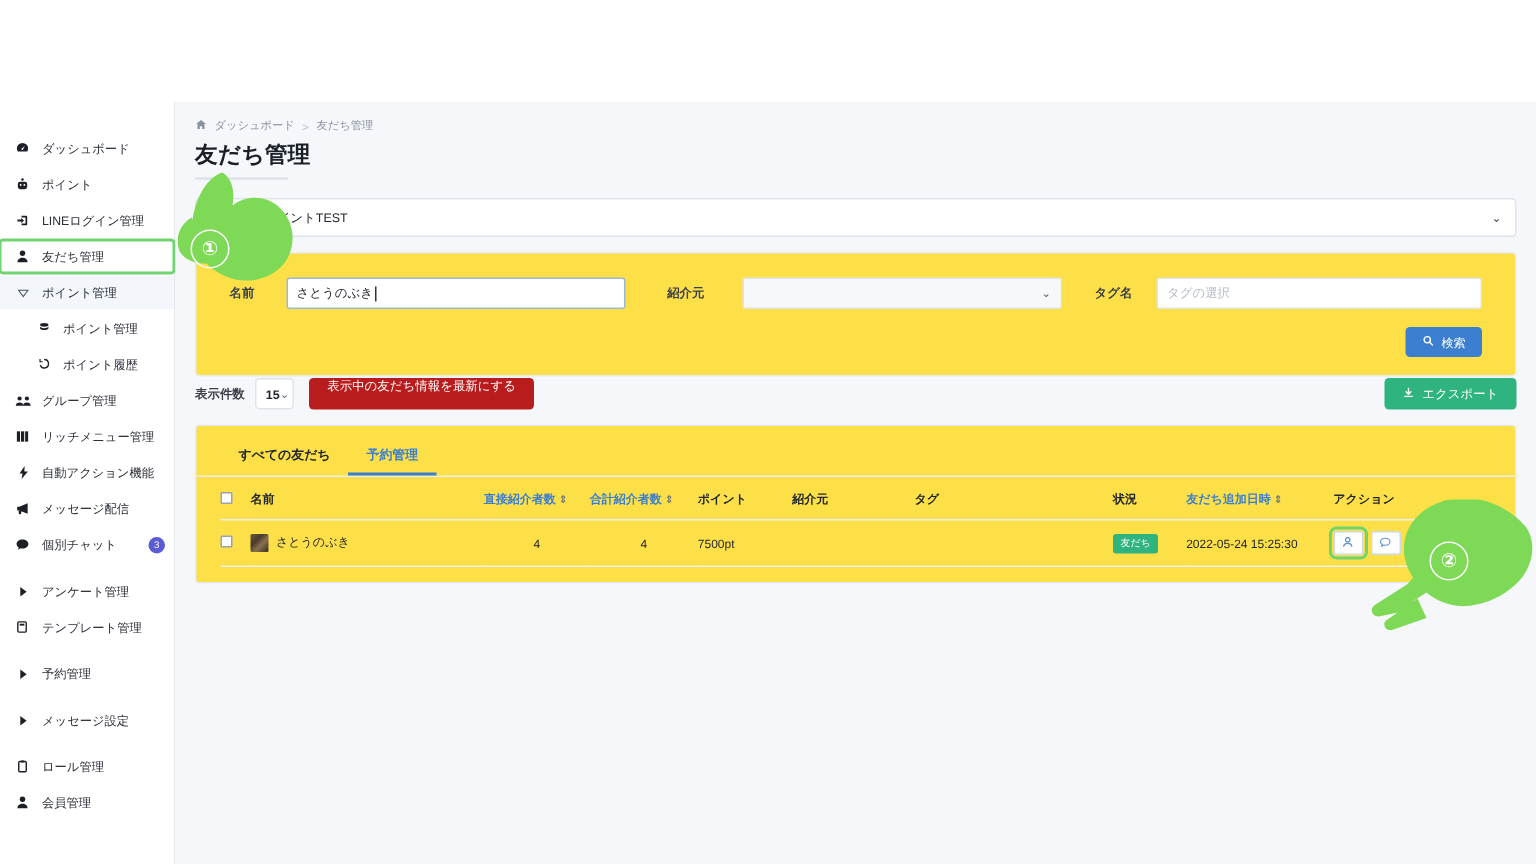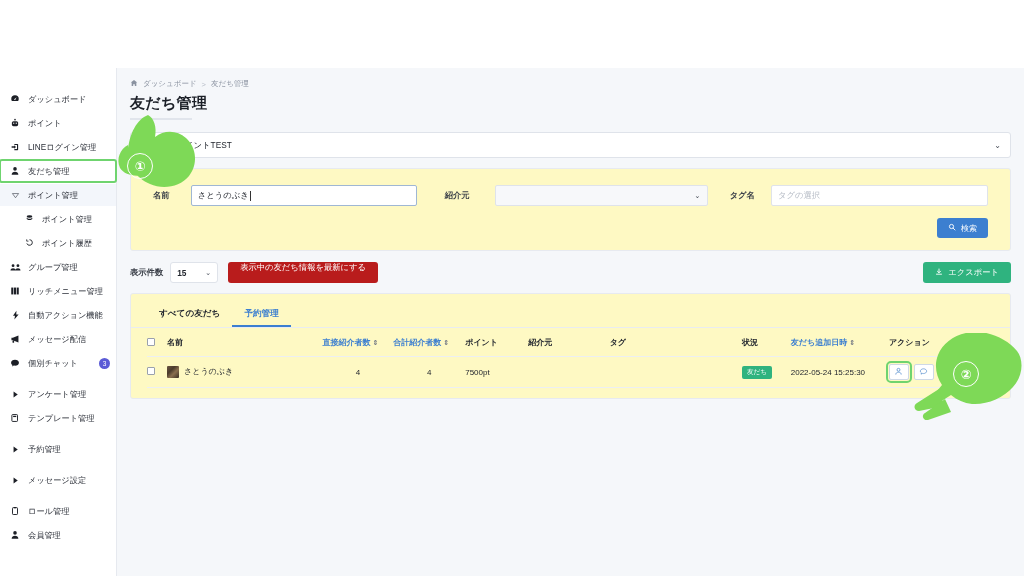--- a/index.html
+++ b/index.html
@@ -70,21 +70,21 @@
     font-size: 8.3px; color: #22262e;
   }
   .acct-logo {
     width: 13px; height: 13px; margin-right: 7px;
     display: flex; align-items: center; justify-content: center;
   }
   .acct-caret { margin-left: auto; color: #4a4f59; font-size: 8px; }
 
   
   .card {
-    margin-top: 10px; background: #fef9c3; border: 1px solid #e7eaf0; border-radius: 3px;
+    margin-top: 10px; background: #fde047; border: 1px solid #e7eaf0; border-radius: 3px;
   }
   .search-card { padding: 16px 22px 12px 22px; }
   .form-row { display: flex; align-items: center; }
   .fld-label { font-size: 8.3px; color: #3a3f48; font-weight: bold; white-space: nowrap; }
   .txt-input {
     height: 21px; border: 1px solid #9fb7d4; border-radius: 2px; background: #fff;
     font-size: 8.3px; color: #22262e; padding: 0 6px;
     display: flex; align-items: center;
   }
   .caret-bar { display: inline-block; width: 1px; height: 10px; background: #333; margin-left: 1px; }
@@ -101,24 +101,24 @@
   }
   .btn-search {
     margin: 12px 0 0 auto; background: #3c7fd0; color: #fff;
     height: 20px; border-radius: 3px; padding: 0 11px;
     display: inline-flex; align-items: center; gap: 5px;
     font-size: 8px; width: fit-content;
   }
   .row-right { display: flex; }
 
   
-  .toolbar { display: flex; align-items: center; margin-top: 11px; }
+  .toolbar { display: flex; align-items: center; margin-top: 1px; }
   .cnt-label { font-size: 8.3px; color: #3a3f48; font-weight: bold; margin-right: 7px; }
   .cnt-select {
-    height: 21px; width: 48px; border: 1px solid #dfe3ea; border-radius: 3px; background: #fff;
+    height: 21px; width: 26px; border: 1px solid #dfe3ea; border-radius: 3px; background: #fff;
     display: flex; align-items: center; padding: 0 6px; font-size: 8.3px; color: #22262e; font-weight: bold;
   }
   .cnt-select .cv { margin-left: auto; color: #5a606b; font-size: 7.5px; font-weight: normal; }
   .btn-refresh {
     margin-left: 10px; background: #b91c1c; color: #fff; height: 21px;
     border-radius: 3px; padding: 0 12px; display: flex; align-items: flex-start;
     font-size: 8.3px;
   }
   .btn-export {
     margin-left: auto; background: #2fb37f; color: #fff; height: 21px;

